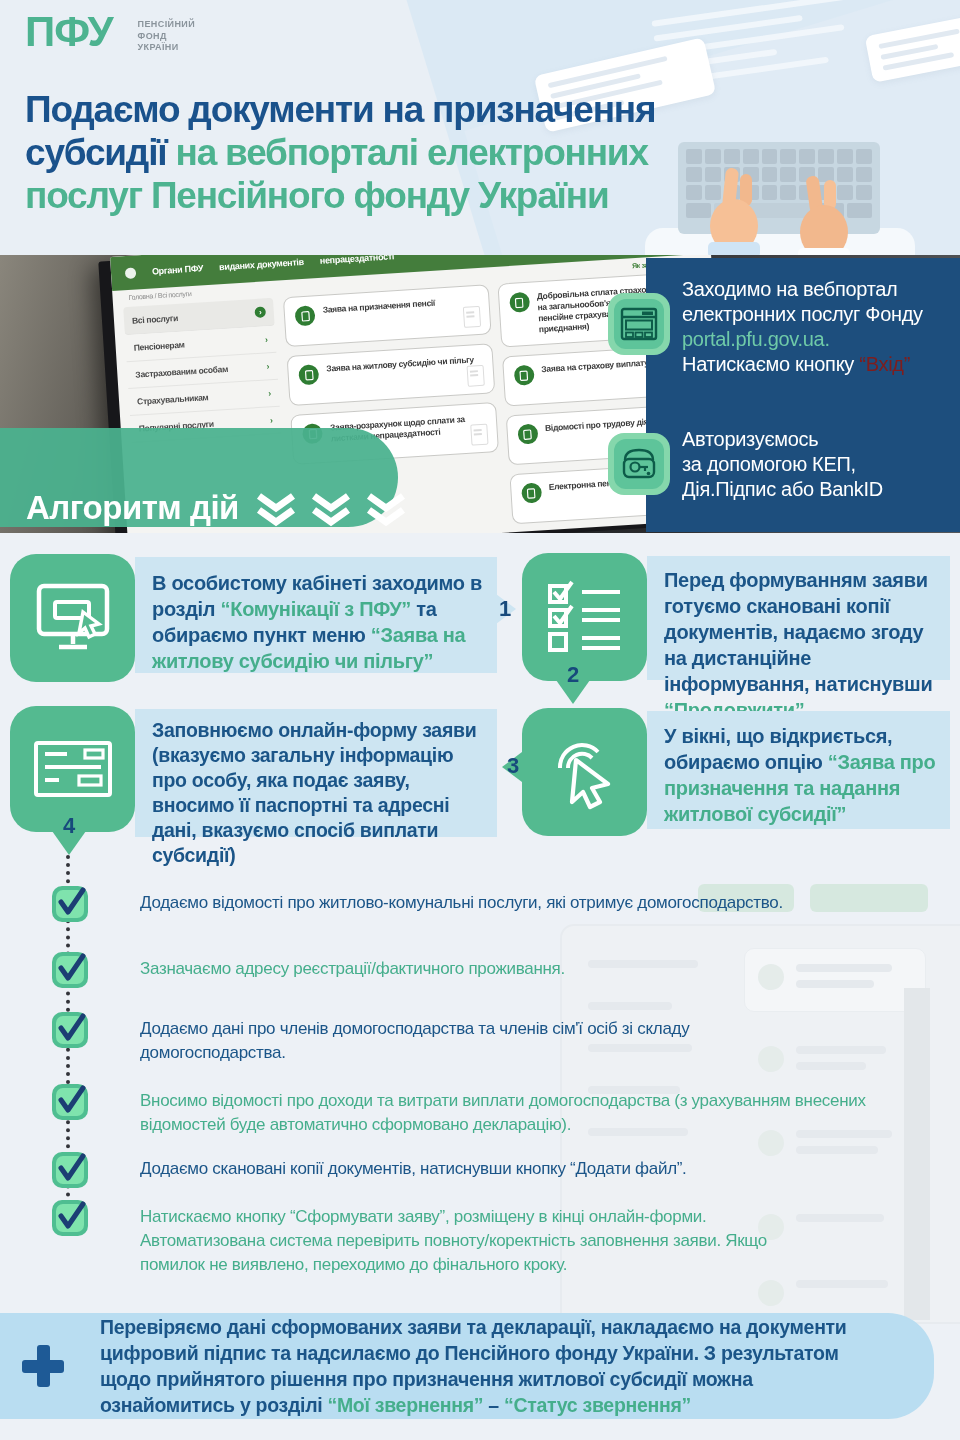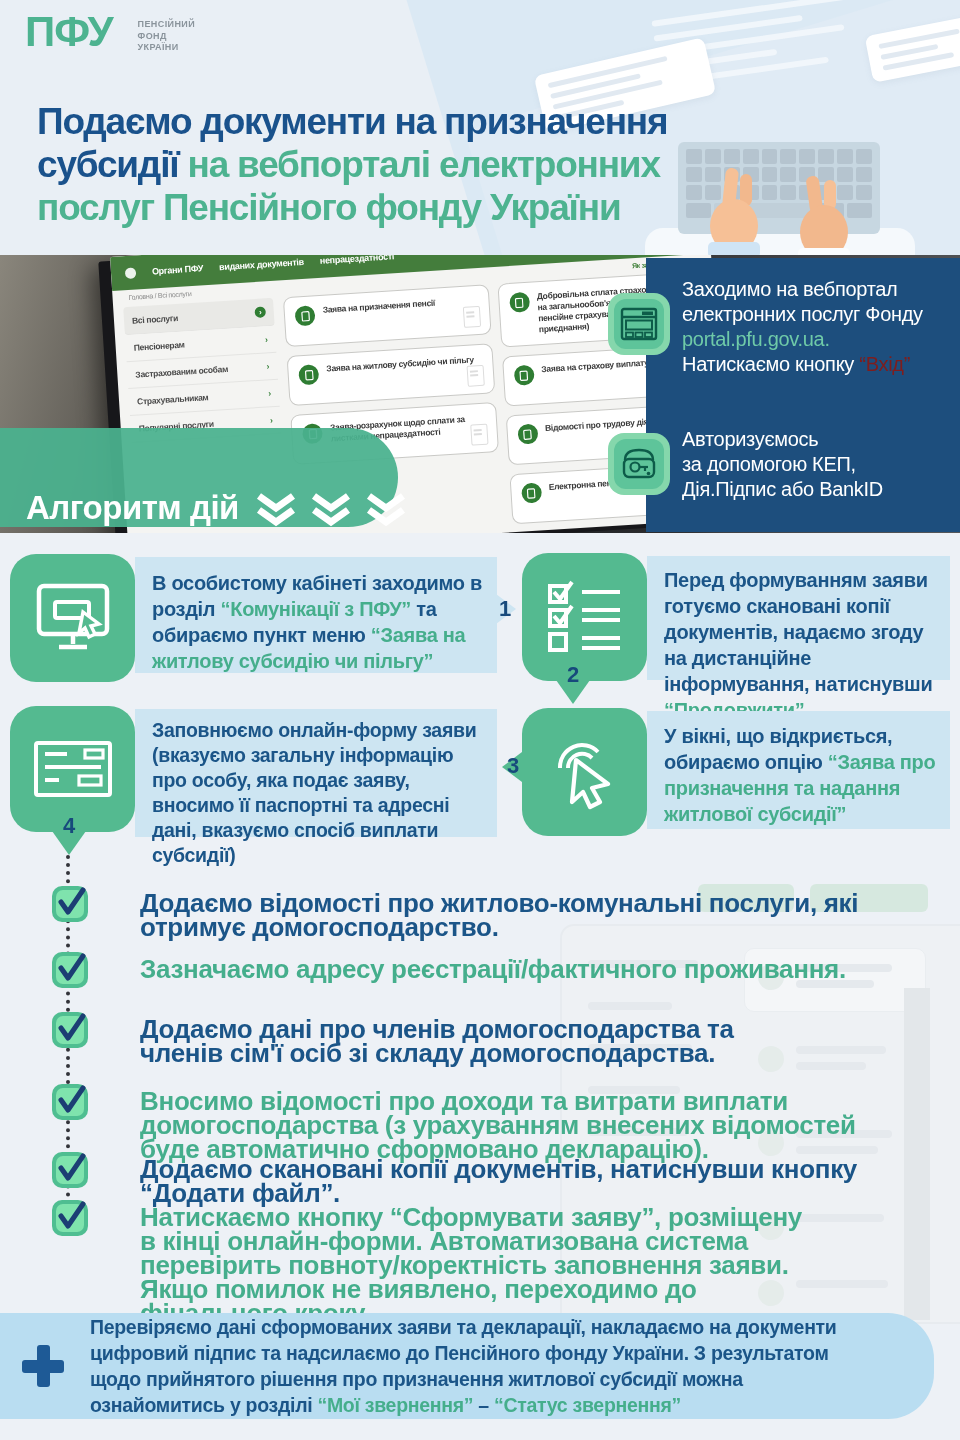--- a/index.html
+++ b/index.html
@@ -81,34 +81,34 @@
   .tri-right{border-left:20px solid #cde5f2;border-top:15px solid transparent;border-bottom:15px solid transparent;}
   .tri-left{border-right:20px solid #54ba90;border-top:15px solid transparent;border-bottom:15px solid transparent;}
   .tri-down{border-top:24px solid #54ba90;border-left:17px solid transparent;border-right:17px solid transparent;}
   .dots{position:absolute;left:66px;top:847px;height:366px;border-left:4px dotted #33343a;z-index:0;}
 
   
   .check-item{position:absolute;display:flex;gap:52px;z-index:2;}
   .cb{width:36px;height:36px;background:#4fbe91;border-radius:10px;position:relative;flex:none;}
   .cb-in{position:absolute;left:4px;top:4px;right:4px;bottom:4px;background:#7fe3ad;border-radius:7px;}
   .cb svg{position:absolute;left:0;top:-4px;overflow:visible;}
-  .check-text{font-size:26px;font-weight:bold;line-height:24px;padding-top:5px;}
+  .check-text{font-size:17px;font-weight:normal;line-height:24px;padding-top:5px;}
 
   
   .ghost{position:absolute;left:548px;top:868px;width:412px;height:452px;opacity:.55;z-index:0;pointer-events:none;}
   .g-tab{position:absolute;border-radius:6px;background:#c5e2cd;}
   .g-panel{position:absolute;left:12px;top:56px;width:400px;height:396px;background:#f0f2f4;border:2px solid #e3e7ea;border-radius:14px 0 0 0;}
   .g-bar{position:absolute;background:#dfe3e6;border-radius:4px;height:8px;}
   .g-card{position:absolute;background:#fafbfb;border:1px solid #e7eaec;border-radius:10px;}
   .g-circ{position:absolute;width:26px;height:26px;border-radius:50%;background:#dfe8e2;}
   .g-strip{position:absolute;background:#dcdfe2;}
 
   
   .footer{position:absolute;left:0;top:1313px;width:934px;height:106px;background:#b9ddf1;border-radius:0 46px 46px 0;
-          display:flex;align-items:center;gap:26px;padding-left:22px;box-sizing:border-box;z-index:5;}
+          display:flex;align-items:center;gap:36px;padding-left:22px;box-sizing:border-box;z-index:5;}
   .plus{width:42px;height:42px;position:relative;flex:none;}
   .plus::before,.plus::after{content:"";position:absolute;background:#1e5a96;border-radius:3px;}
   .plus::before{left:0;top:15px;width:42px;height:13px;}
   .plus::after{left:15px;top:0;width:13px;height:42px;}
   .footer-text{font-size:19.5px;font-weight:bold;line-height:26px;max-width:770px;}
 </style>
 </head>
 <body>
 
 <div class="page">
@@ -192,21 +192,21 @@
       <ellipse cx="38" cy="58" rx="24" ry="27" fill="#f6c096"></ellipse>
       <rect x="12" y="74" width="52" height="16" rx="5" fill="#cfe4f5"></rect>
     </svg>
     <svg class="abs hand" style="left:790px;top:176px;" width="80" height="86">
       <rect x="18" y="0" width="13" height="38" rx="6" fill="#f2b88d" transform="rotate(-8 24 19)"></rect>
       <rect x="34" y="4" width="12" height="30" rx="6" fill="#f6c096"></rect>
       <ellipse cx="34" cy="56" rx="24" ry="27" fill="#f2b88d"></ellipse>
       <rect x="8" y="72" width="52" height="16" rx="5" fill="#fbfdfe"></rect>
     </svg>
 
-    <h1 class="abs title" style="margin:12px;">
+    <h1 class="abs title" style="margin:0;">
       <div><span class="seg-titleBlue">Подаємо документи на призначення</span></div>
       <div><span class="seg-titleBlue">субсидії </span><span class="seg-titleTeal">на вебпорталі електронних</span></div>
       <div><span class="seg-titleTeal">послуг Пенсійного фонду України</span></div>
     </h1>
   </div>
 
   <div class="hero">
     <div class="photo">
       <div class="screen-wrap">
         <div class="p-nav">

